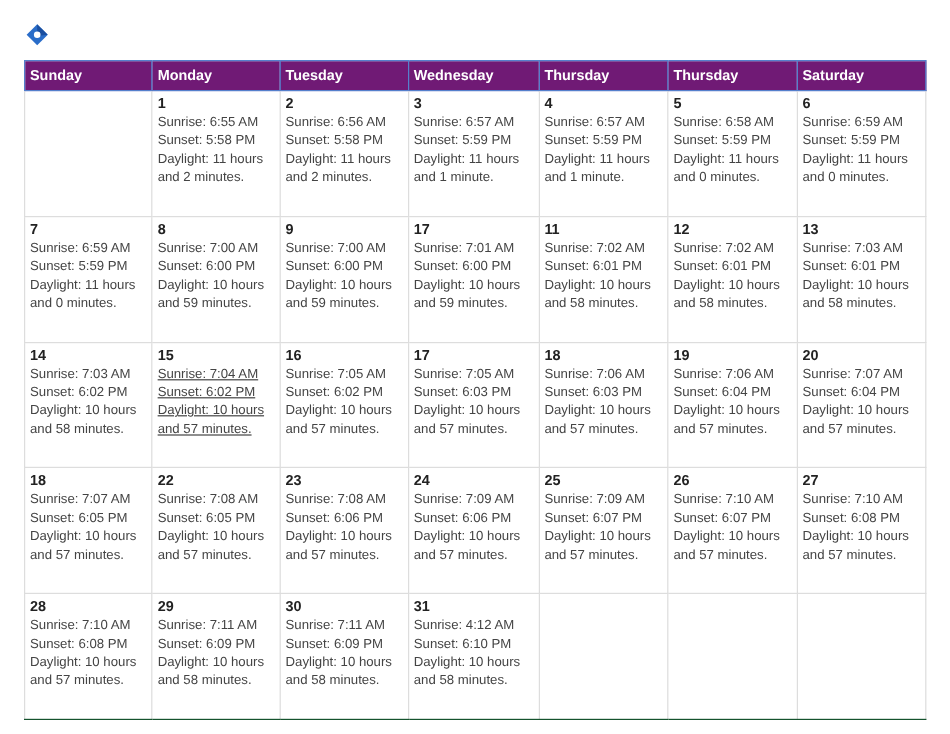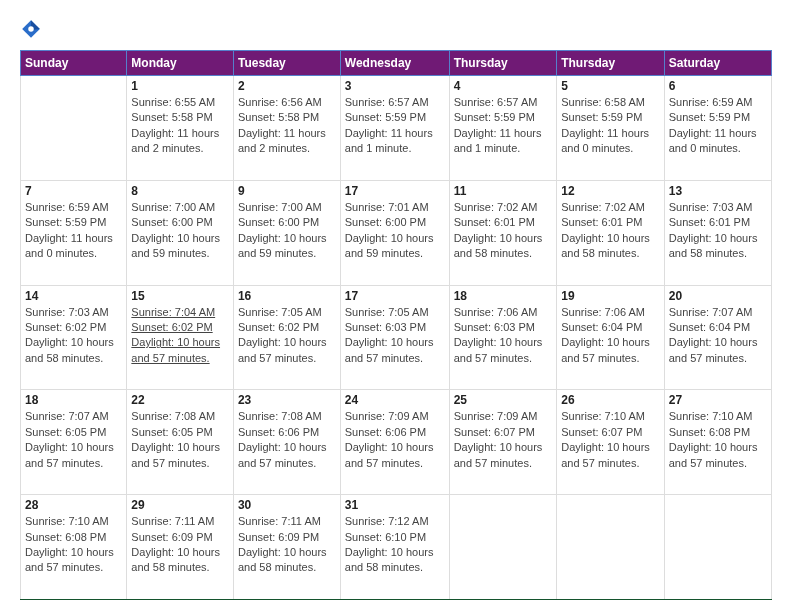--- a/index.html
+++ b/index.html
@@ -352,21 +352,21 @@
           </td>
           <td>
             <span class="day-num">30</span>
             <div class="day-info" style="white-space: pre-line;">Sunrise: 7:11 AM
 Sunset: 6:09 PM
 Daylight: 10 hours
 and 58 minutes.</div>
           </td>
           <td>
             <span class="day-num">31</span>
-            <div class="day-info" style="white-space: pre-line;">Sunrise: 7:12 AM
+            <div class="day-info" style="white-space: pre-line;">Sunrise: 4:12 AM
 Sunset: 6:10 PM
 Daylight: 10 hours
 and 58 minutes.</div>
           </td>
           <td class="empty-cell"></td>
           <td class="empty-cell"></td>
           <td class="empty-cell"></td>
         </tr>
       </tbody>
   </table>

